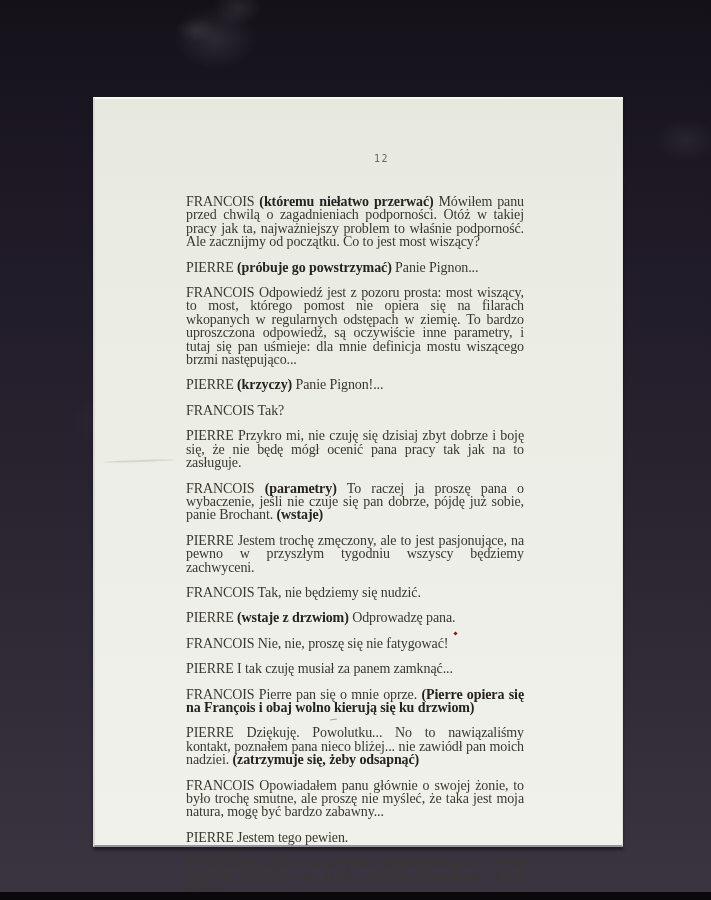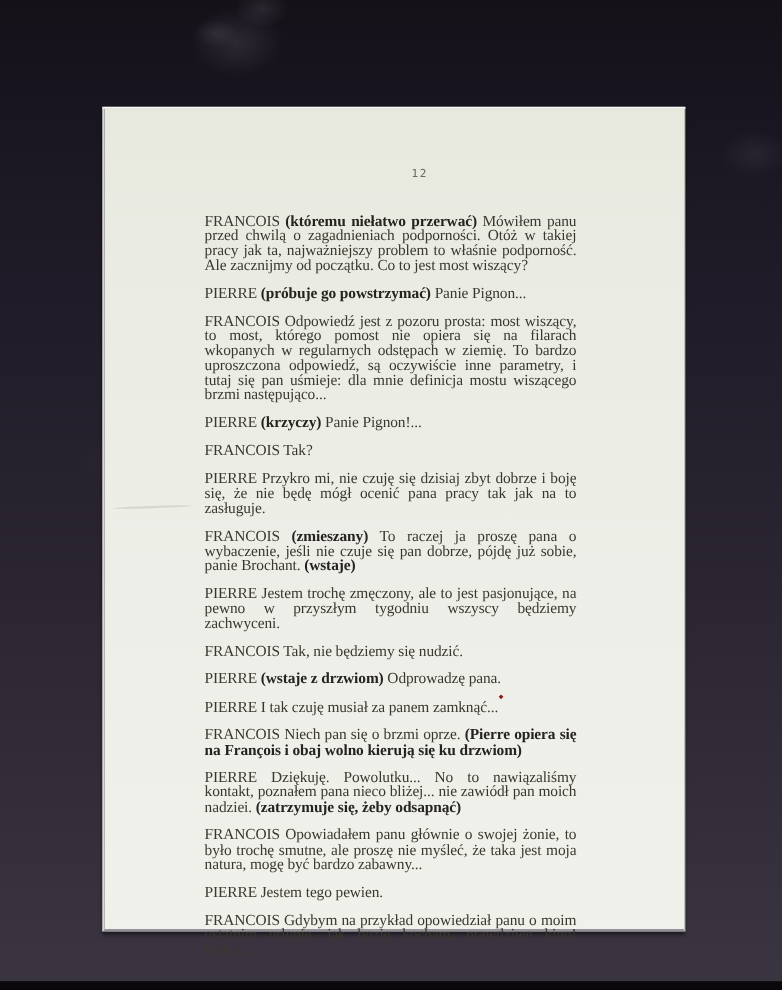--- a/index.html
+++ b/index.html
@@ -82,26 +82,27 @@
   <div class="page">
     <div class="page-number">12</div>
 
     <div class="dialogue">
         <p><span>FRANCOIS </span><span class="bold">(któremu niełatwo przerwać)</span><span> Mówiłem panu przed chwilą o zagadnieniach podporności. Otóż w takiej pracy jak ta, najważniejszy problem to właśnie podporność. Ale zacznijmy od początku. Co to jest most wiszący?</span></p>
         <p><span>PIERRE </span><span class="bold">(próbuje go powstrzymać)</span><span> Panie Pignon...</span></p>
         <p><span>FRANCOIS </span><span>Odpowiedź jest z pozoru prosta: most wiszący, to most, którego pomost nie opiera się na filarach wkopanych w regularnych odstępach w ziemię. To bardzo uproszczona odpowiedź, są oczywiście inne parametry, i tutaj się pan uśmieje: dla mnie definicja mostu wiszącego brzmi następująco...</span></p>
         <p><span>PIERRE </span><span class="bold">(krzyczy)</span><span> Panie Pignon!...</span></p>
         <p><span>FRANCOIS </span><span>Tak?</span></p>
         <p><span>PIERRE </span><span>Przykro mi, nie czuję się dzisiaj zbyt dobrze i boję się, że nie będę mógł ocenić pana pracy tak jak na to zasługuje.</span></p>
-        <p><span>FRANCOIS </span><span class="bold">(zmieszany)</span><span> To raczej ja proszę pana o wybaczenie, jeśli nie czuje się pan dobrze, pójdę już sobie, panie Brochant. </span><span class="bold">(wstaje)</span></p>
+        <p><span>FRANCOIS </span><span class="bold">(parametry)</span><span> To raczej ja proszę pana o wybaczenie, jeśli nie czuje się pan dobrze, pójdę już sobie, panie Brochant. </span><span class="bold">(wstaje)</span></p>
         <p><span>PIERRE </span><span>Jestem trochę zmęczony, ale to jest pasjonujące, na pewno w przyszłym tygodniu wszyscy będziemy zachwyceni.</span></p>
         <p><span>FRANCOIS </span><span>Tak, nie będziemy się nudzić.</span></p>
         <p><span>PIERRE </span><span class="bold">(wstaje z drzwiom)</span><span> Odprowadzę pana.</span></p>
+        <p><span>FRANCOIS </span><span>Nie, nie, proszę się nie fatygować!</span></p>
         <p><span>PIERRE </span><span>I tak czuję musiał za panem zamknąć...</span></p>
-        <p><span>FRANCOIS </span><span>Niech pan się o brzmi oprze. </span><span class="bold">(Pierre opiera się na François i obaj wolno kierują się ku drzwiom)</span></p>
+        <p><span>FRANCOIS </span><span>Pierre pan się o mnie oprze. </span><span class="bold">(Pierre opiera się na François i obaj wolno kierują się ku drzwiom)</span></p>
         <p><span>PIERRE </span><span>Dziękuję. Powolutku... No to nawiązaliśmy kontakt, poznałem pana nieco bliżej... nie zawiódł pan moich nadziei. </span><span class="bold">(zatrzymuje się, żeby odsapnąć)</span></p>
         <p><span>FRANCOIS </span><span>Opowiadałem panu głównie o swojej żonie, to było trochę smutne, ale proszę nie myśleć, że taka jest moja natura, mogę być bardzo zabawny...</span></p>
         <p><span>PIERRE </span><span>Jestem tego pewien.</span></p>
         <p><span>FRANCOIS </span><span>Gdybym na przykład opowiedział panu o moim ostatnim urlopie, jak bozię kocham, prawdziwe kino! Byłem...</span></p>
       </div>
   </div>
 
   <div class="speck"></div>
   <div class="dash-artifact"></div>
   <div class="scratch"></div>

